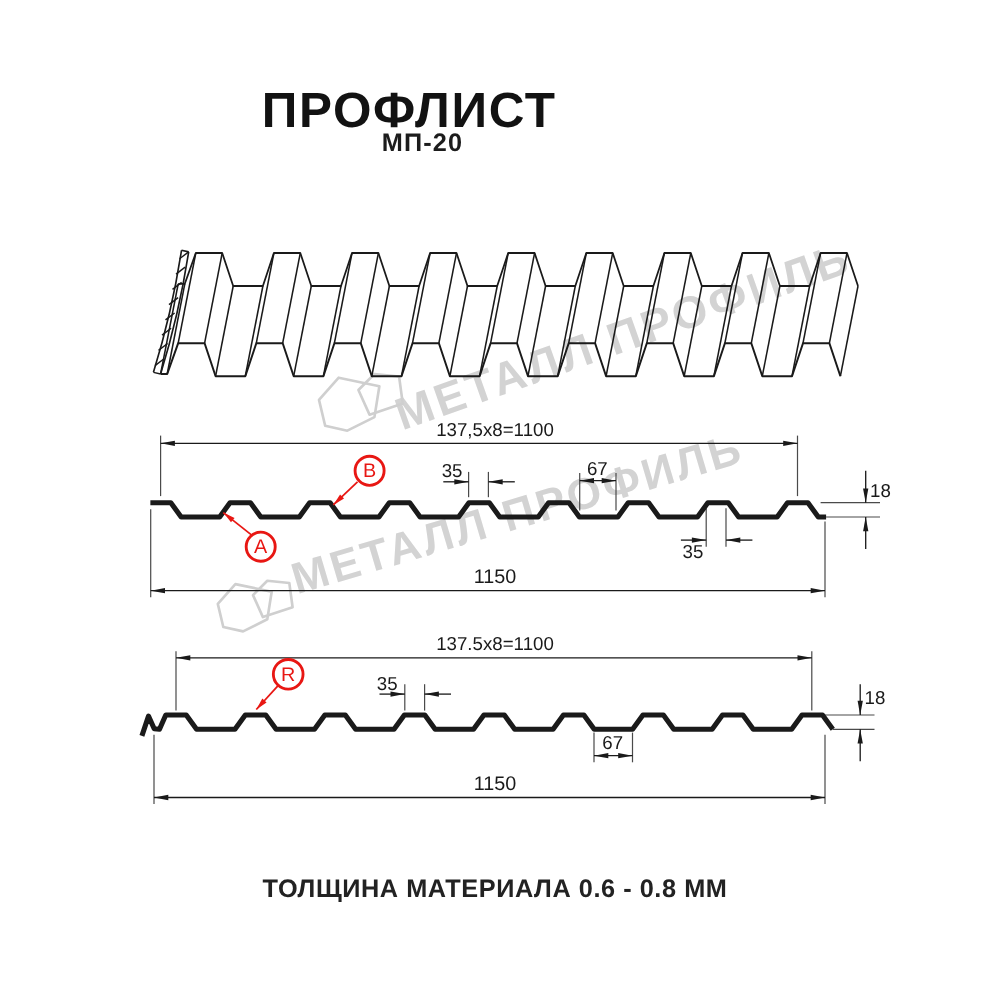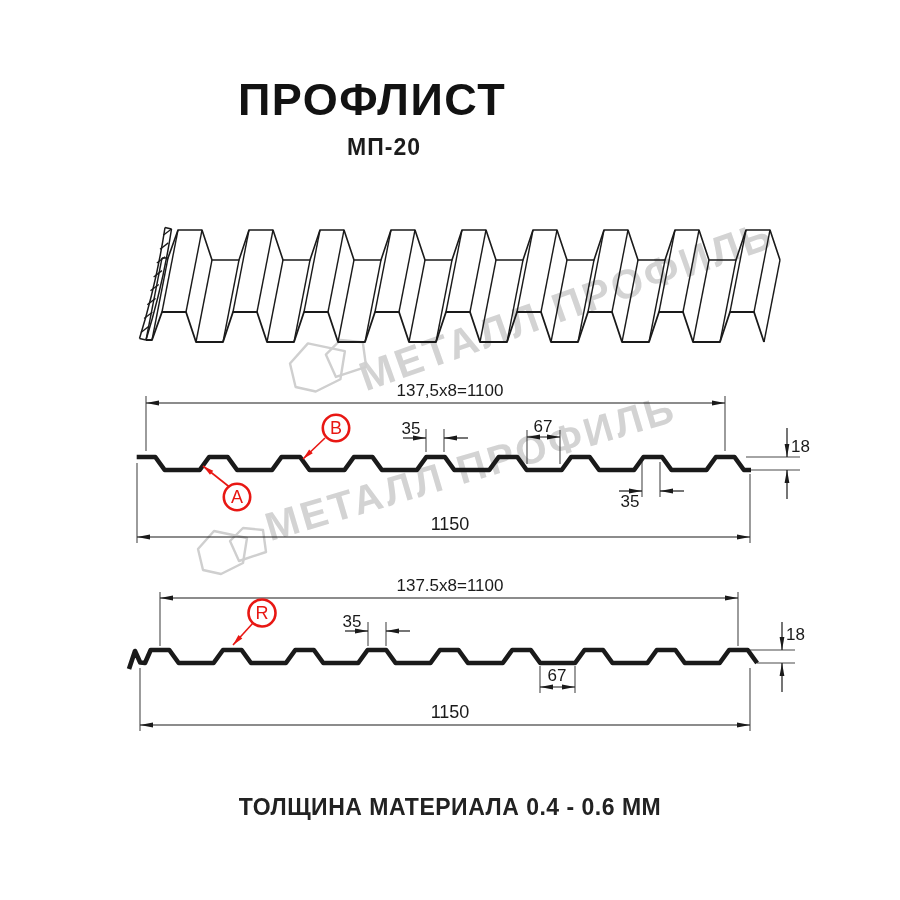--- a/index.html
+++ b/index.html
@@ -1,20 +1,20 @@
 <!DOCTYPE html>
 <html><head>
 <meta charset="utf-8">
 <style>
   html,body{margin:0;padding:0;background:#ffffff;}
   .page{position:relative;width:900px;height:900px;background:#fff;overflow:hidden;
         font-family:"Liberation Sans",sans-serif;}
   .title{position:absolute;left:0;top:74px;width:744px;text-align:center;
          font-size:45px;font-weight:bold;letter-spacing:1.5px;color:#121212;}
-  .subtitle{position:absolute;left:0;top:134px;width:768px;text-align:center;
+  .subtitle{position:absolute;left:0;top:116px;width:768px;text-align:center;
             font-size:23px;font-weight:600;letter-spacing:1px;color:#1c1c1c;}
   .footer{position:absolute;left:0;top:794px;width:900px;text-align:center;
           font-size:23px;font-weight:600;letter-spacing:0.5px;color:#222;}
   .wm{position:absolute;white-space:nowrap;font-weight:bold;font-size:41px;
       letter-spacing:3px;color:#d3d3d3;transform-origin:0 100%;z-index:1;
       line-height:1;}
   .wm1{left:368px;top:357px;transform:rotate(-19.5deg);}
   .wm2{left:272px;top:507px;font-size:40px;transform:rotate(-16.5deg);}
   svg.drawing{position:absolute;left:0;top:0;z-index:2;}
   .dim{font-family:"Liberation Sans",sans-serif;font-size:17px;fill:#1a1a1a;}
@@ -190,14 +190,14 @@
     <text class="dim" x="450" y="591" text-anchor="middle">137.5x8=1100</text>
     <text class="dim" x="352" y="627" text-anchor="middle">35</text>
     <text class="dim" x="557" y="681" text-anchor="middle">67</text>
     <text class="dim" x="786" y="640" text-anchor="start">18</text>
     <text class="dim dimbig" x="450" y="718" text-anchor="middle">1150</text>
 
     <circle class="ccirc" cx="262" cy="613" r="13.5"></circle>
     <text class="callout" x="262" y="619" text-anchor="middle">R</text>
   </svg>
 
-  <div class="footer">ТОЛЩИНА МАТЕРИАЛА 0.4 - 0.6 ММ</div>
+  <div class="footer">ТОЛЩИНА МАТЕРИАЛА 0.6 - 0.8 ММ</div>
 </div>
 
 </body></html>

